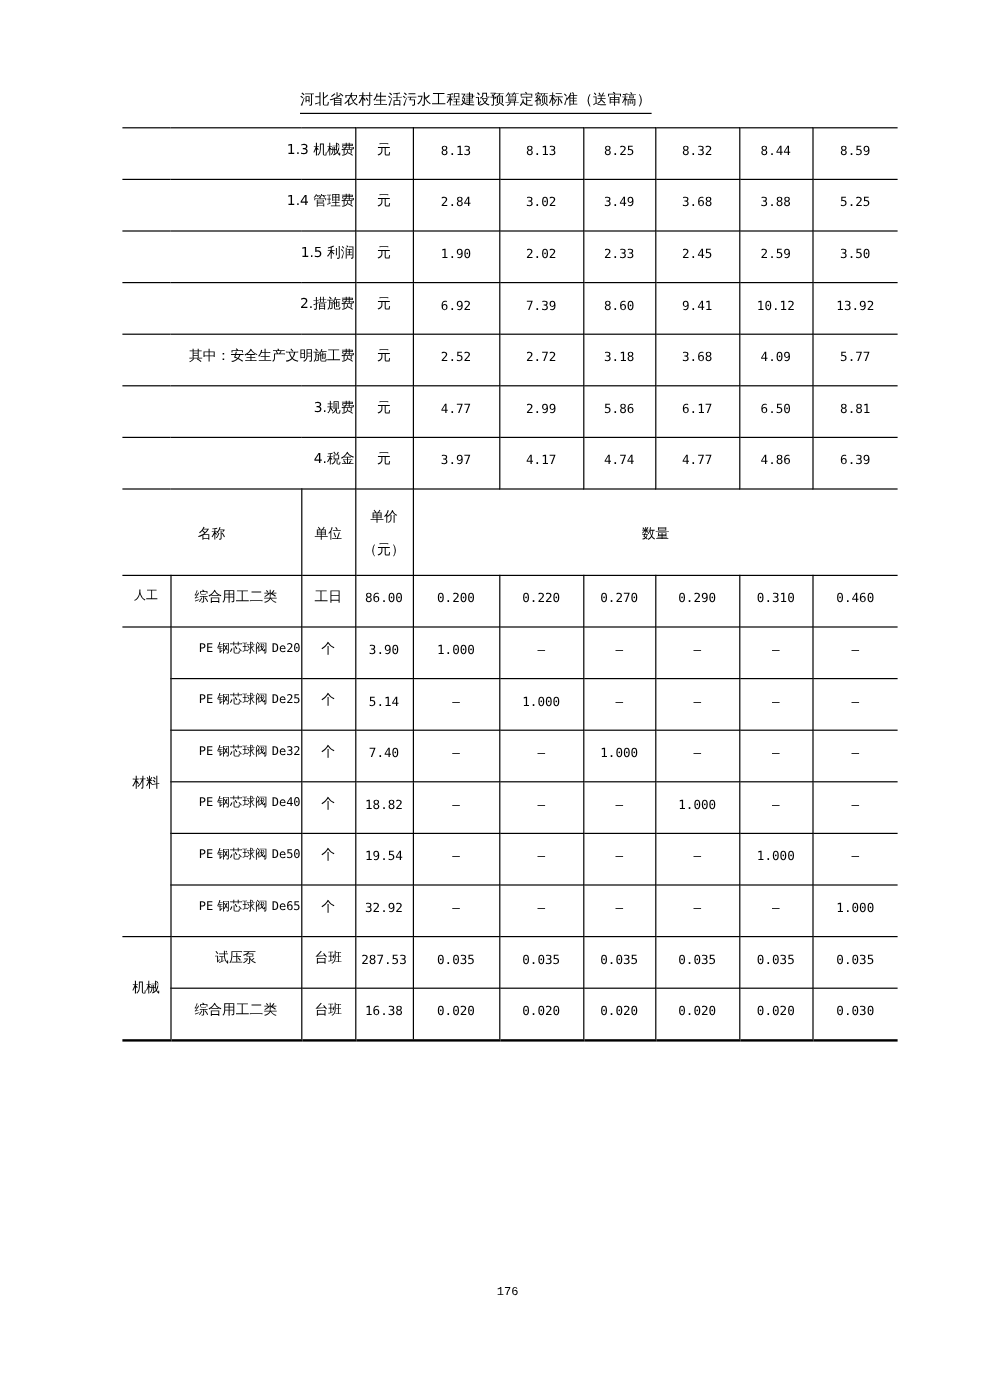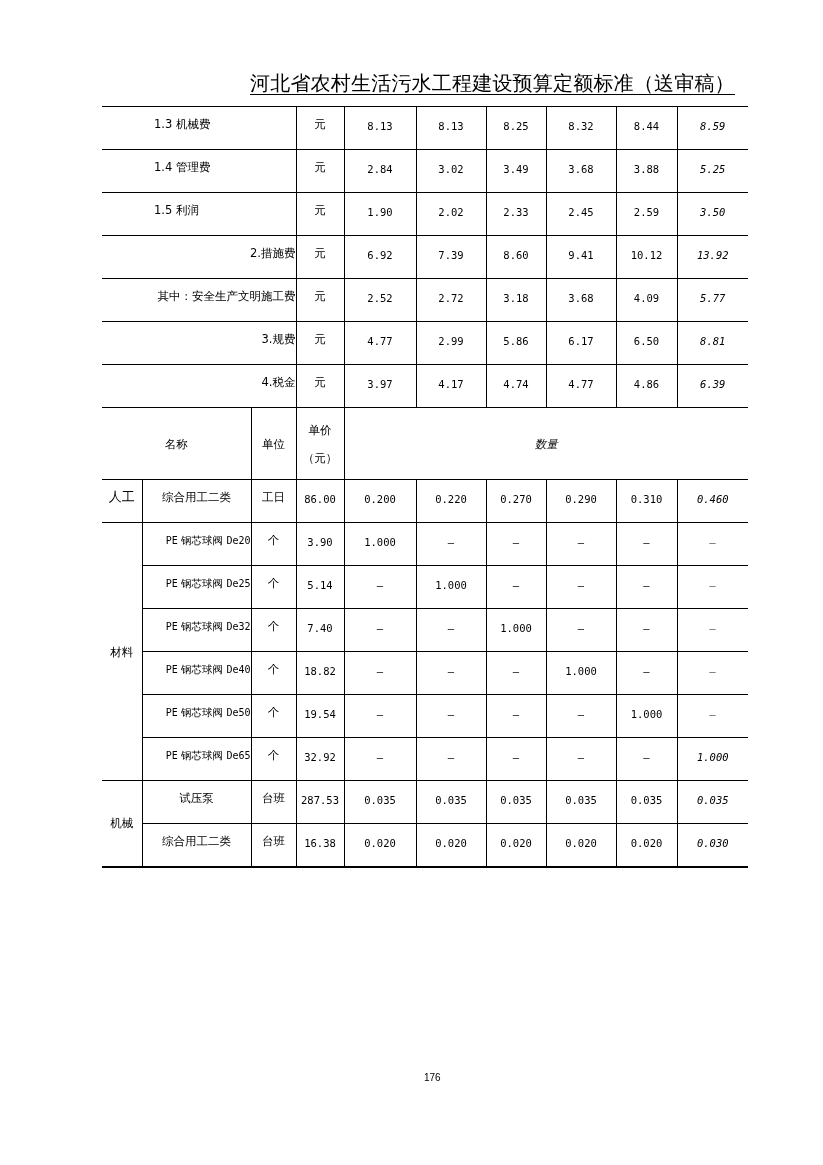--- a/index.html
+++ b/index.html
@@ -1,33 +1,33 @@
 <!DOCTYPE html>
 <html><head>
 <meta charset="utf-8">
 <style>
   html, body { margin:0; padding:0; background:#ffffff; }
   body { width:823px; height:1165px; position:relative; font-family:"DejaVu Sans", sans-serif; color:#000; }
-  .title { position:absolute; left:250px; top:73px; font-size:20px; letter-spacing:0.2px; border-bottom:1.5px solid #000; line-height:20px; padding-bottom:1px; white-space:nowrap; }
+  .title { position:absolute; left:250px; top:73px; font-size:12px; letter-spacing:0.2px; border-bottom:1.5px solid #000; line-height:20px; padding-bottom:1px; white-space:nowrap; }
   table { position:absolute; left:102px; top:106px; border-collapse:collapse; table-layout:fixed; }
   td { border:1.3px solid #000; font-size:11.5px; text-align:center; vertical-align:top; padding:9px 0 0 0; line-height:16px; overflow:hidden; white-space:nowrap; }
   td.num { font-family:"DejaVu Sans Mono", monospace; font-size:10.5px; padding-top:11px; }
-  td.lbl { font-size:13px; }
+  td.lbl { font-size:10px; }
   td.left { text-align:right; padding-left:2px; }
-  td.indent { text-align:left; padding-left:52px;margin-top:24px; }
+  td.indent { text-align:right; padding-left:52px;margin-top:24px; }
   td.vmid { vertical-align:middle; padding:0; }
   tr.r { height:43px; }
   tr.hdr { height:72px; }
   table tr:first-child td { border-top:1.3px solid #000; }
   td.noleft { border-left:none; }
-  td.noright { border-right:none;font-style:italic; }
+  td.noright { border-right:none; }
   tr.last td { border-bottom:2.5px solid #000; }
   .pe { font-size:10.5px;margin-top:41px; }
   .pe .mono { font-family:"DejaVu Sans Mono", monospace; font-size:10px; }
-  .pagenum { position:absolute; left:424px; top:1072px; font-size:10px; font-family:Liberation Sans, sans-serif; }
+  .pagenum { position:absolute; left:414px; top:1072px; font-size:10px; font-family:Liberation Mono, monospace; }
   .hdr2 { line-height:28px; }
 </style>
 </head>
 <body>
 
 <div class="title">河北省农村生活污水工程建设预算定额标准（送审稿）</div>
 
 <table>
   <colgroup>
     <col style="width:40px">

